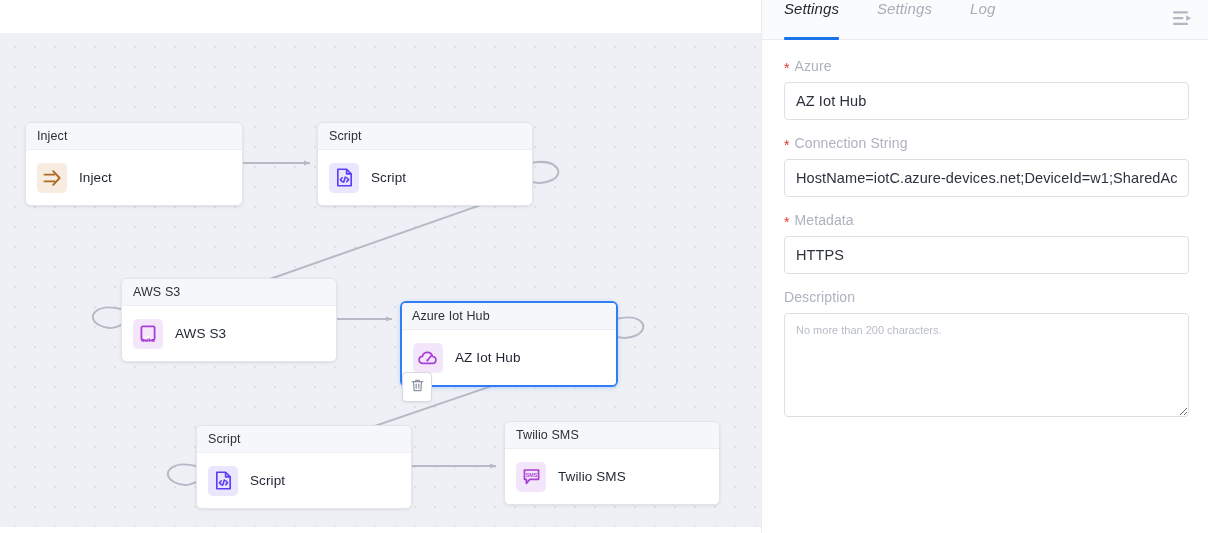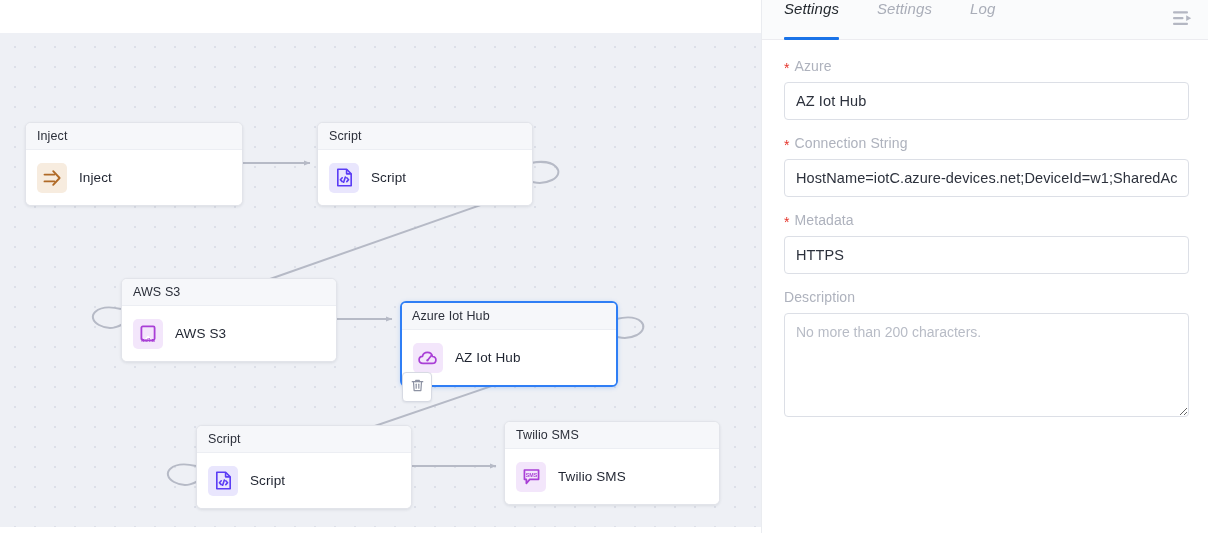--- a/index.html
+++ b/index.html
@@ -226,21 +226,21 @@
     transform: translateY(-50%);
     pointer-events: none;
   }
   .textarea {
     width: 405px;
     height: 104px;
     box-sizing: border-box;
     border: 1px solid #dcdfe6;
     border-radius: 4px;
     padding: 9px 11px;
-    font-size: 14px;
+    font-size: 11px;
     color: #2c313c;
     font-family: "Liberation Sans", sans-serif;
     background: #ffffff;
     outline: none;
     resize: vertical;
     line-height: 1.4;
   }
   .textarea::placeholder { color: #b8bcc6; }
 </style>
 </head>

